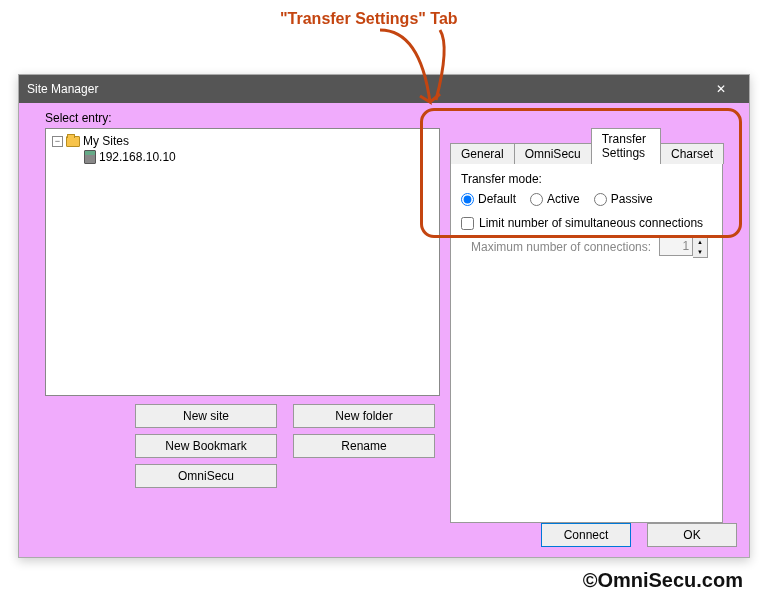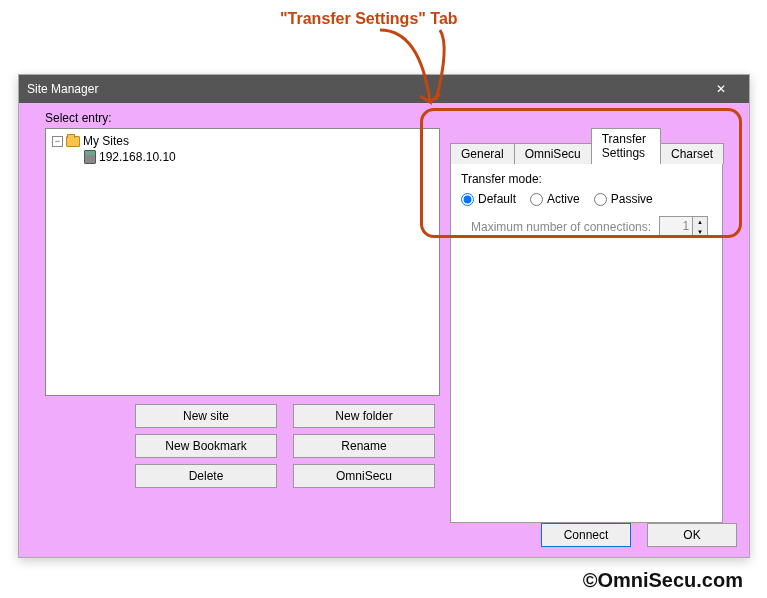--- a/index.html
+++ b/index.html
@@ -100,21 +100,20 @@
             <span class="server-icon"></span>
             <span>192.168.10.10</span>
           </div>
         </div>
 
         <div class="btn-grid">
           <button class="win-btn">New site</button>
           <button class="win-btn">New folder</button>
           <button class="win-btn">New Bookmark</button>
           <button class="win-btn">Rename</button>
-          <button class="win-btn">Delete</button>
           <button class="win-btn">OmniSecu</button>
         </div>
       </div>
 
       <div class="right-col">
         <div class="tabs">
           <div class="tab">General</div>
           <div class="tab">OmniSecu</div>
           <div class="tab active">Transfer Settings</div>
           <div class="tab">Charset</div>
@@ -128,20 +127,24 @@
             </label>
             <label class="radio-opt">
               <input type="radio" name="tm" style="">
               <span>Active</span>
             </label>
             <label class="radio-opt">
               <input type="radio" name="tm" style="">
               <span>Passive</span>
             </label>
           </div>
+          <label class="checkbox-row">
+            <input type="checkbox" style="">
+            <span>Limit number of simultaneous connections</span>
+          </label>
           <div class="max-conn-row">
             <span class="muted">Maximum number of connections:</span>
             <div class="spinner">
               <input type="text" disabled="" value="1" style="">
               <div class="spinner-btns">
                 <button>▲</button>
                 <button>▼</button>
               </div>
             </div>
           </div>

